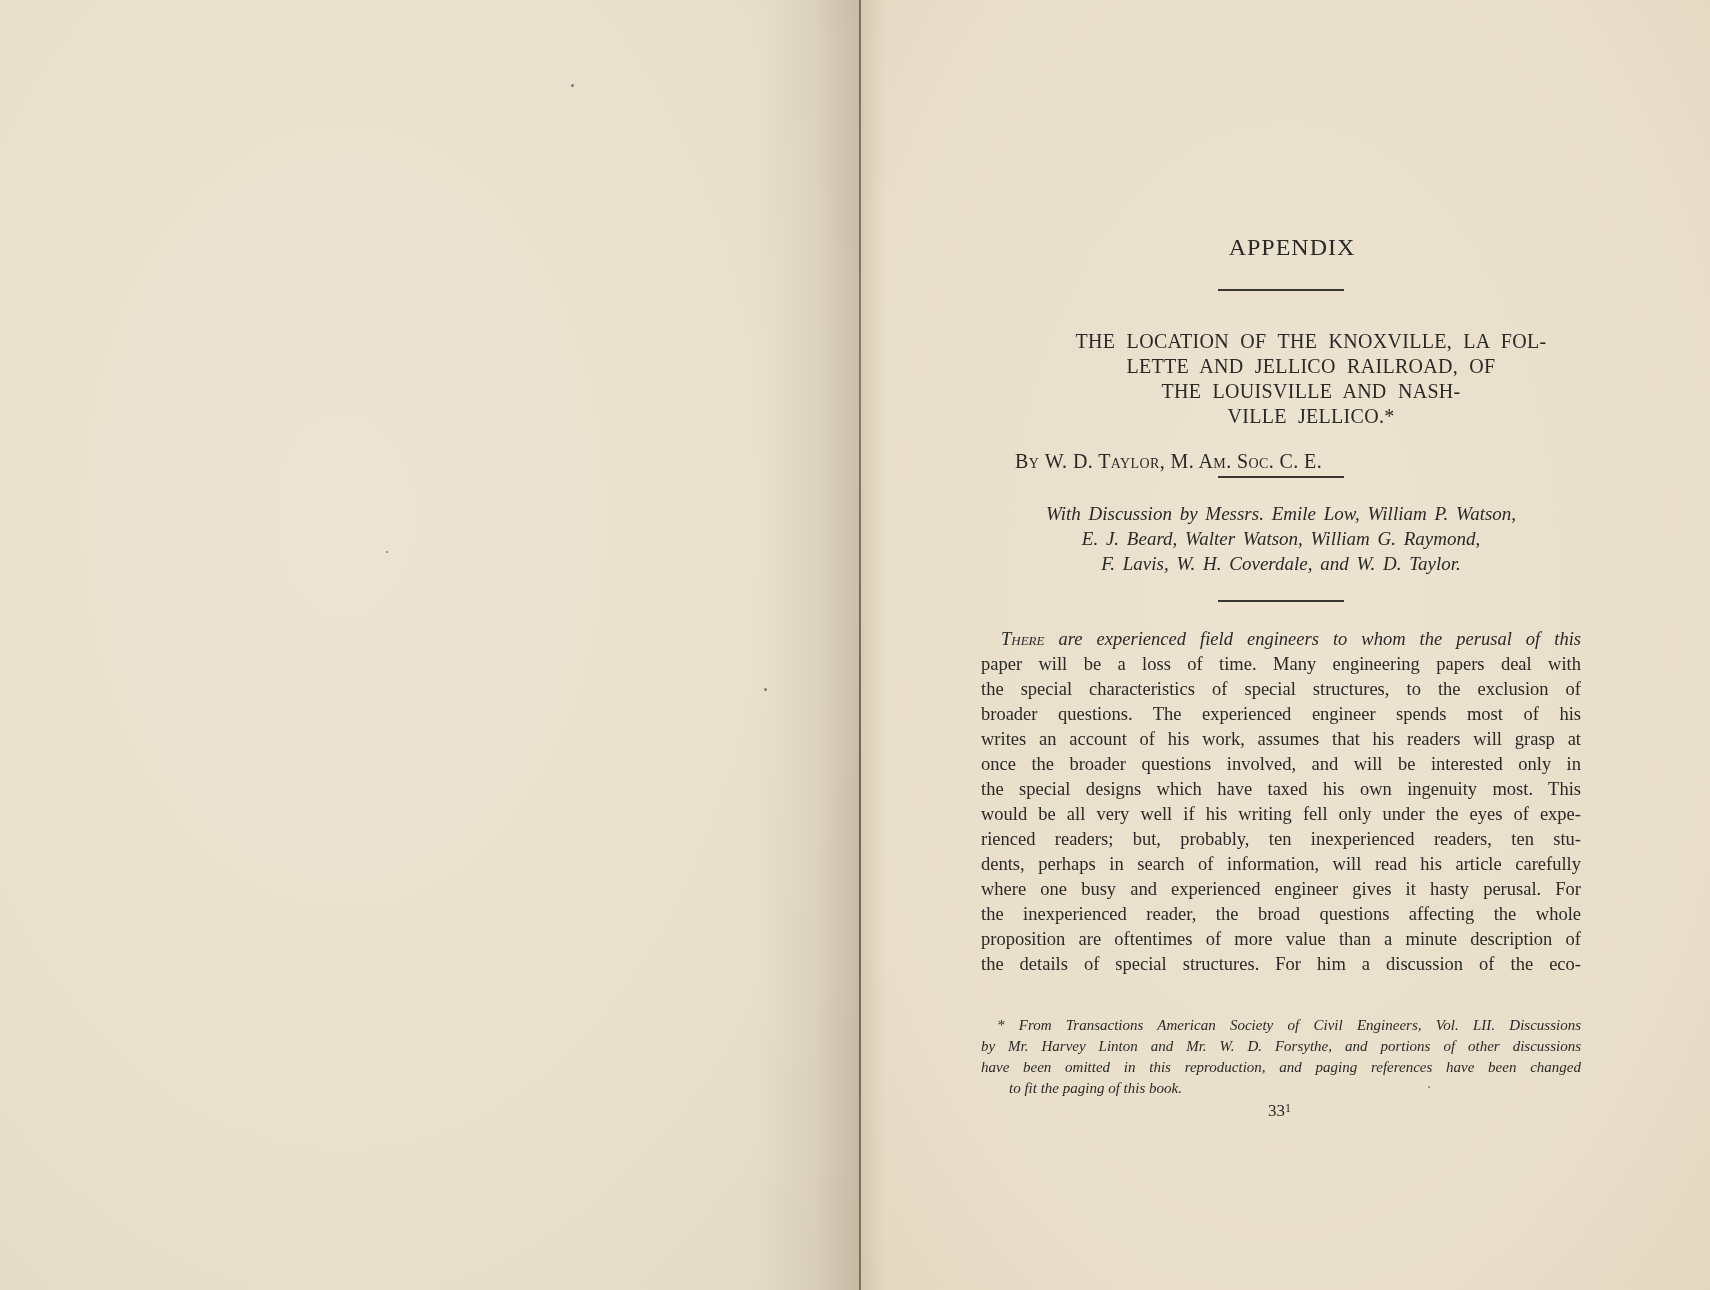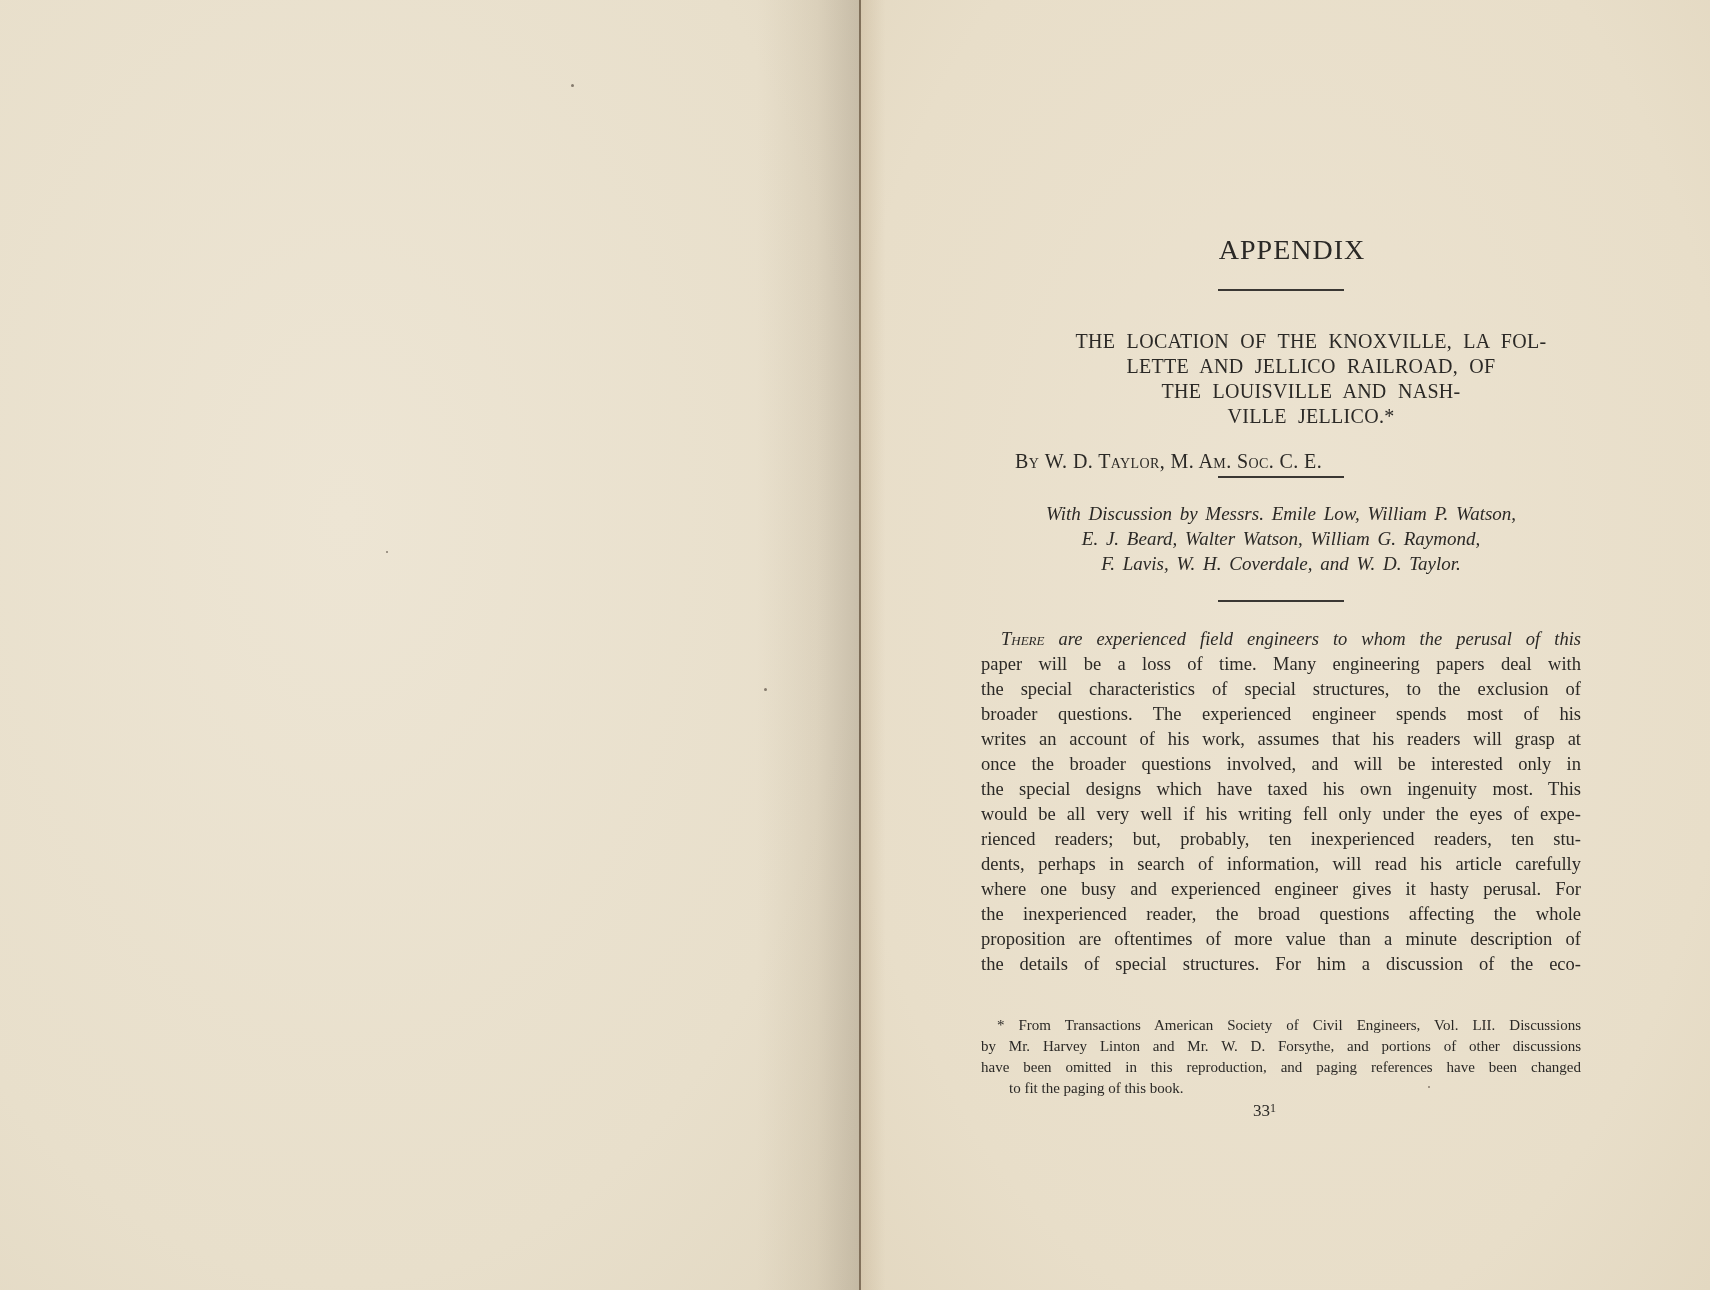--- a/index.html
+++ b/index.html
@@ -26,21 +26,21 @@
   .gutter-line {
     position: absolute; left: 859px; top: 0; width: 2px; height: 1290px;
     background: linear-gradient(180deg, #6b5a45, #7a6850 30%, #5e4e3c 60%, #6f5d48);
     opacity: 0.8;
   }
   .speck { position: absolute; width: 3px; height: 3px; border-radius: 50%; background: #5a4f44; opacity: .7; }
 
   .content { position: absolute; left: 981px; width: 600px; top: 0; }
   .appendix-title {
     position: absolute; left: 0; width: 600px; top: 234px;
-    font-size: 28px; letter-spacing: 1px; text-align: center; margin: 0; font-weight: normal;
+    font-size: 24px; letter-spacing: 1px; text-align: center; margin: 0; font-weight: normal;
     padding-left: 22px; box-sizing: border-box;
   }
   .rule { position: absolute; height: 2px; background: #3a3733; width: 126px; }
   .rule-1 { left: 237px; top: 289px; }
   .rule-2 { left: 237px; top: 476px; }
   .rule-3 { left: 237px; top: 600px; }
 
   .paper-title {
     position: absolute; left: 34px; width: 560px; top: 313px;
     font-size: 20px; line-height: 25px; text-align: center; margin: 16px; font-weight: normal;
@@ -58,27 +58,27 @@
   }
   .discussion span { display: block; }
   .body-text {
     position: absolute; left: 0; width: 600px; top: 627px;
     font-size: 18.5px; line-height: 25px; text-align: justify;
   }
   .body-text span.line { display: block; text-align: justify; text-align-last: justify; height: 25px; white-space: nowrap; }
   .body-text span.line.indent { padding-left: 20px; font-style: italic; }
   .footnote {
     position: absolute; left: 0; width: 600px; top: 1015px;
-    font-size: 15px; line-height: 21px;
+    font-size: 15px; line-height: 21px; font-style: italic;
   }
   .footnote span.line { display: block; text-align: justify; text-align-last: justify; white-space: nowrap; }
   .footnote span.line.indent { padding-left: 16px; }
   .footnote span.line.last { text-align-last: left; margin-left: 28px; }
   .page-number {
-    position: absolute; left: 272px; top: 1101px; font-size: 17px;
+    position: absolute; left: 287px; top: 1101px; font-size: 17px;
   }
   .page-number sup { font-size: 12px; vertical-align: 4px; }
 </style>
 </head>
 <body>
 
 <div class="spread">
   <div class="page page-left">
     <div class="speck" style="left:571px;top:84px;"></div>
     <div class="speck" style="left:764px;top:688px;"></div>

